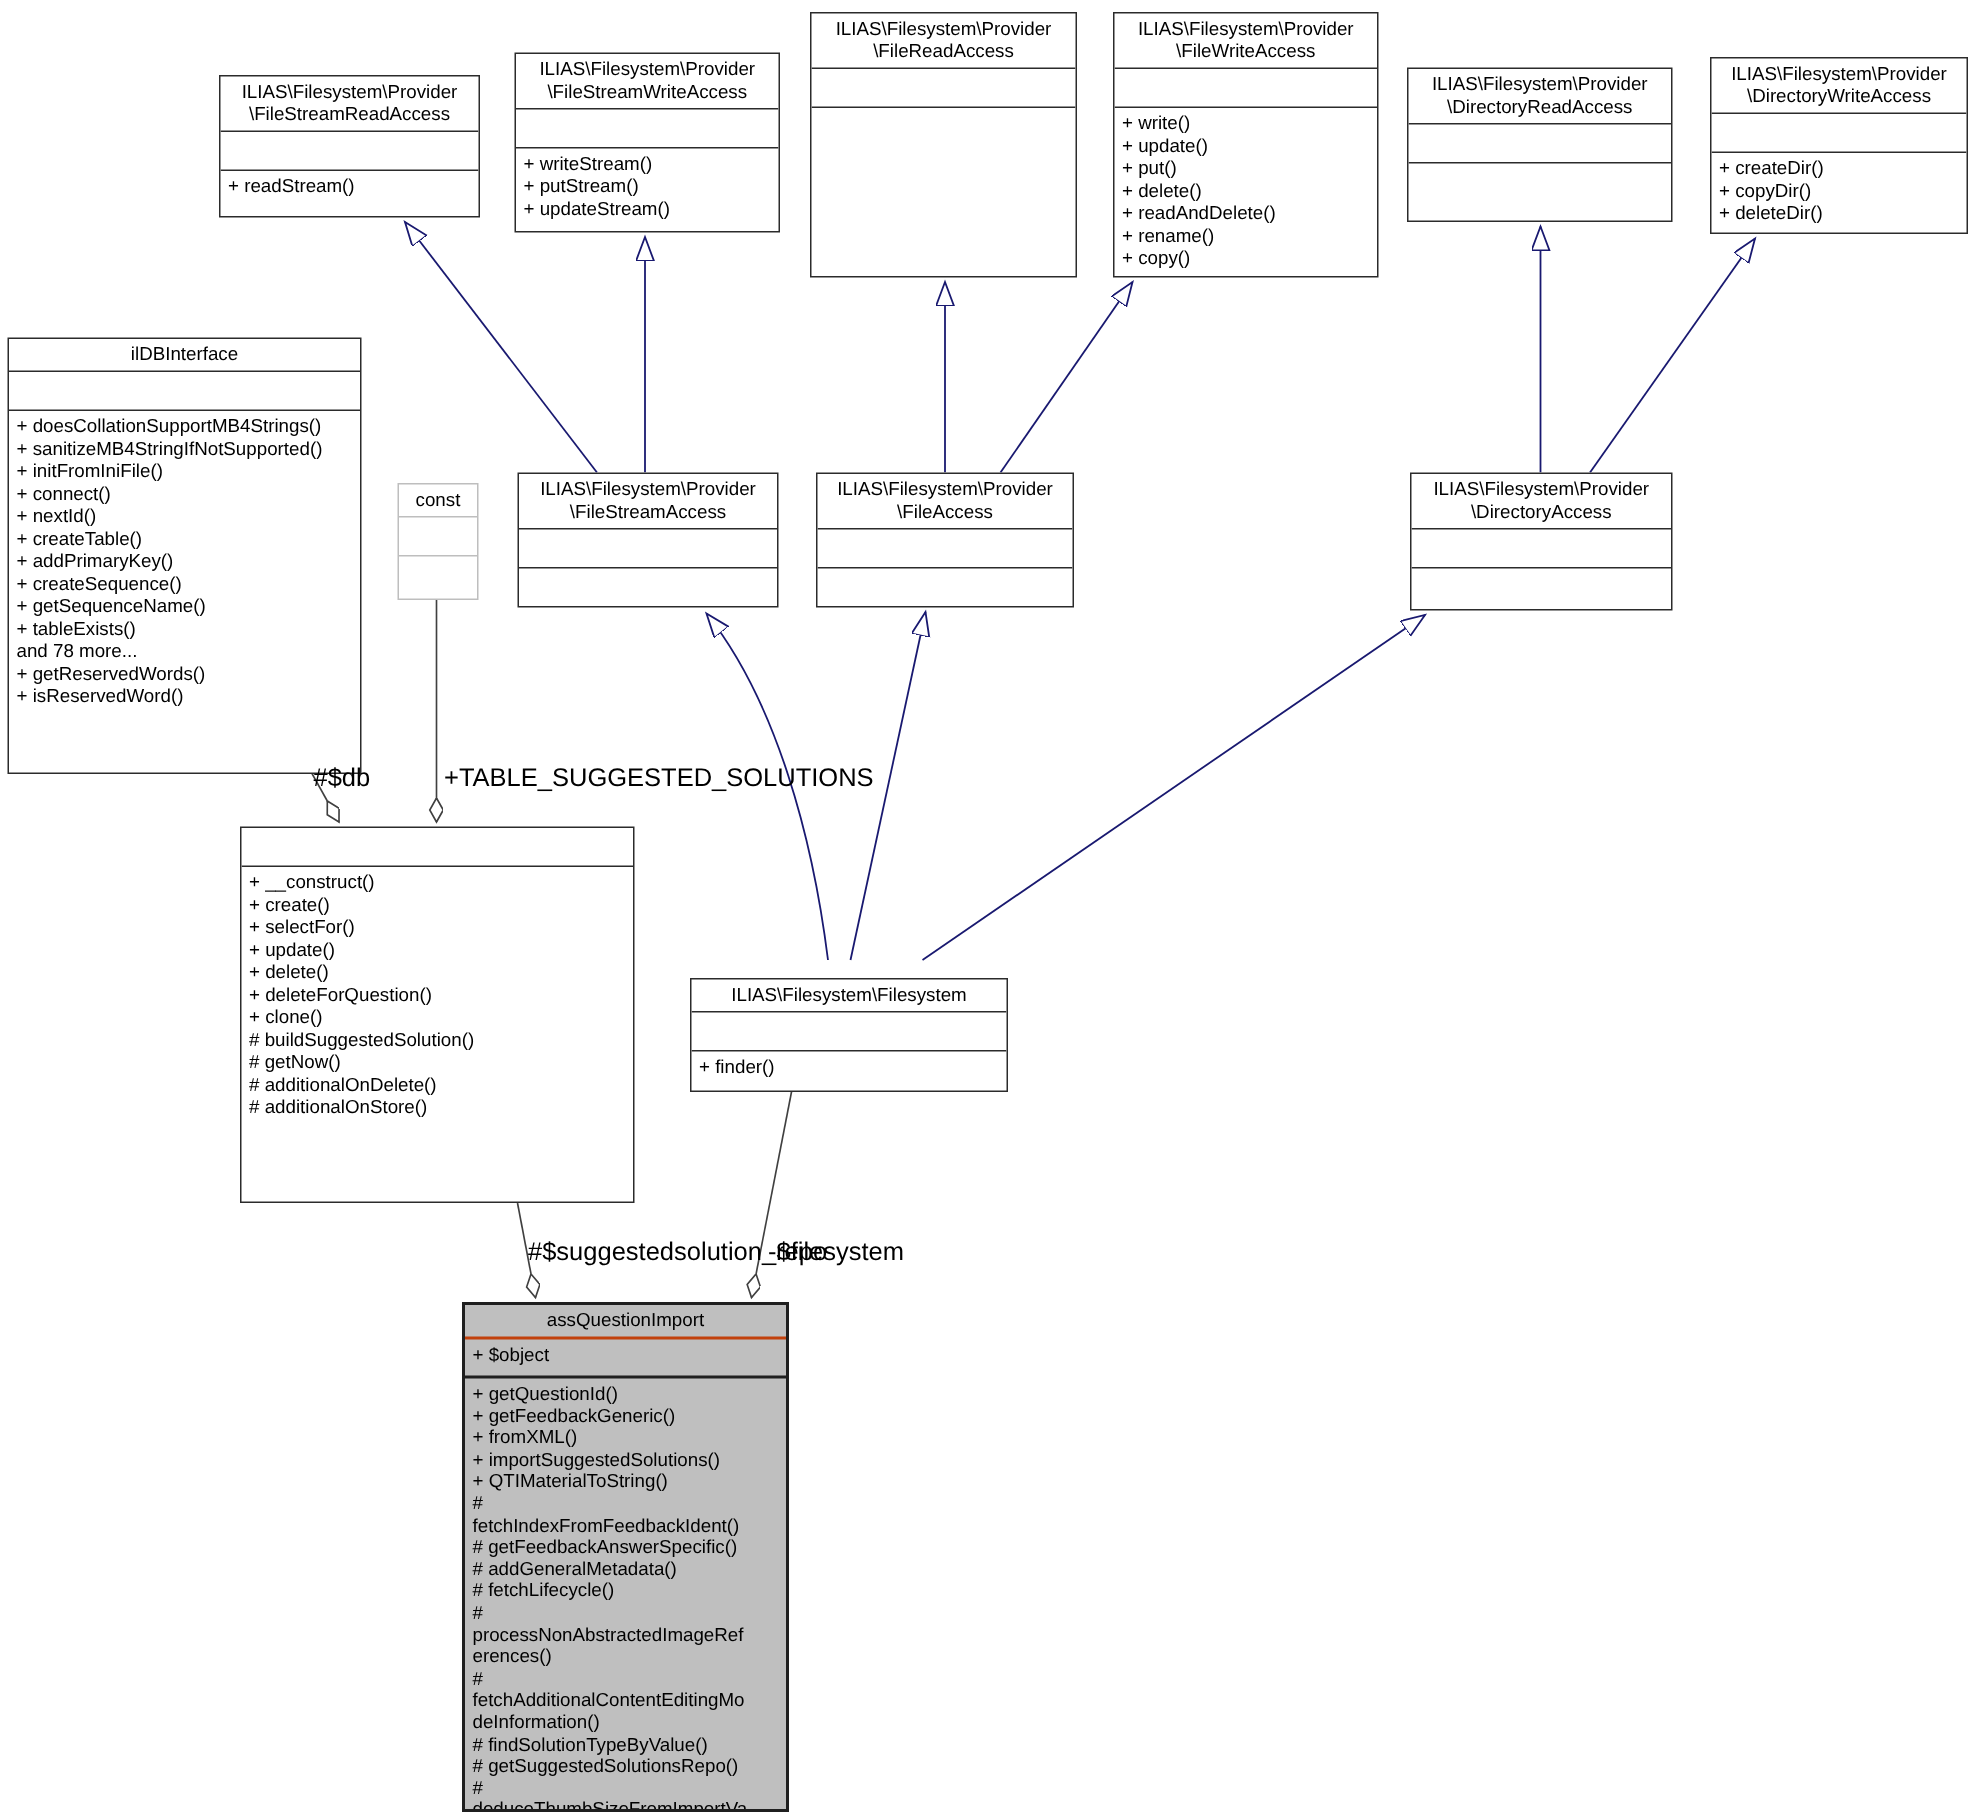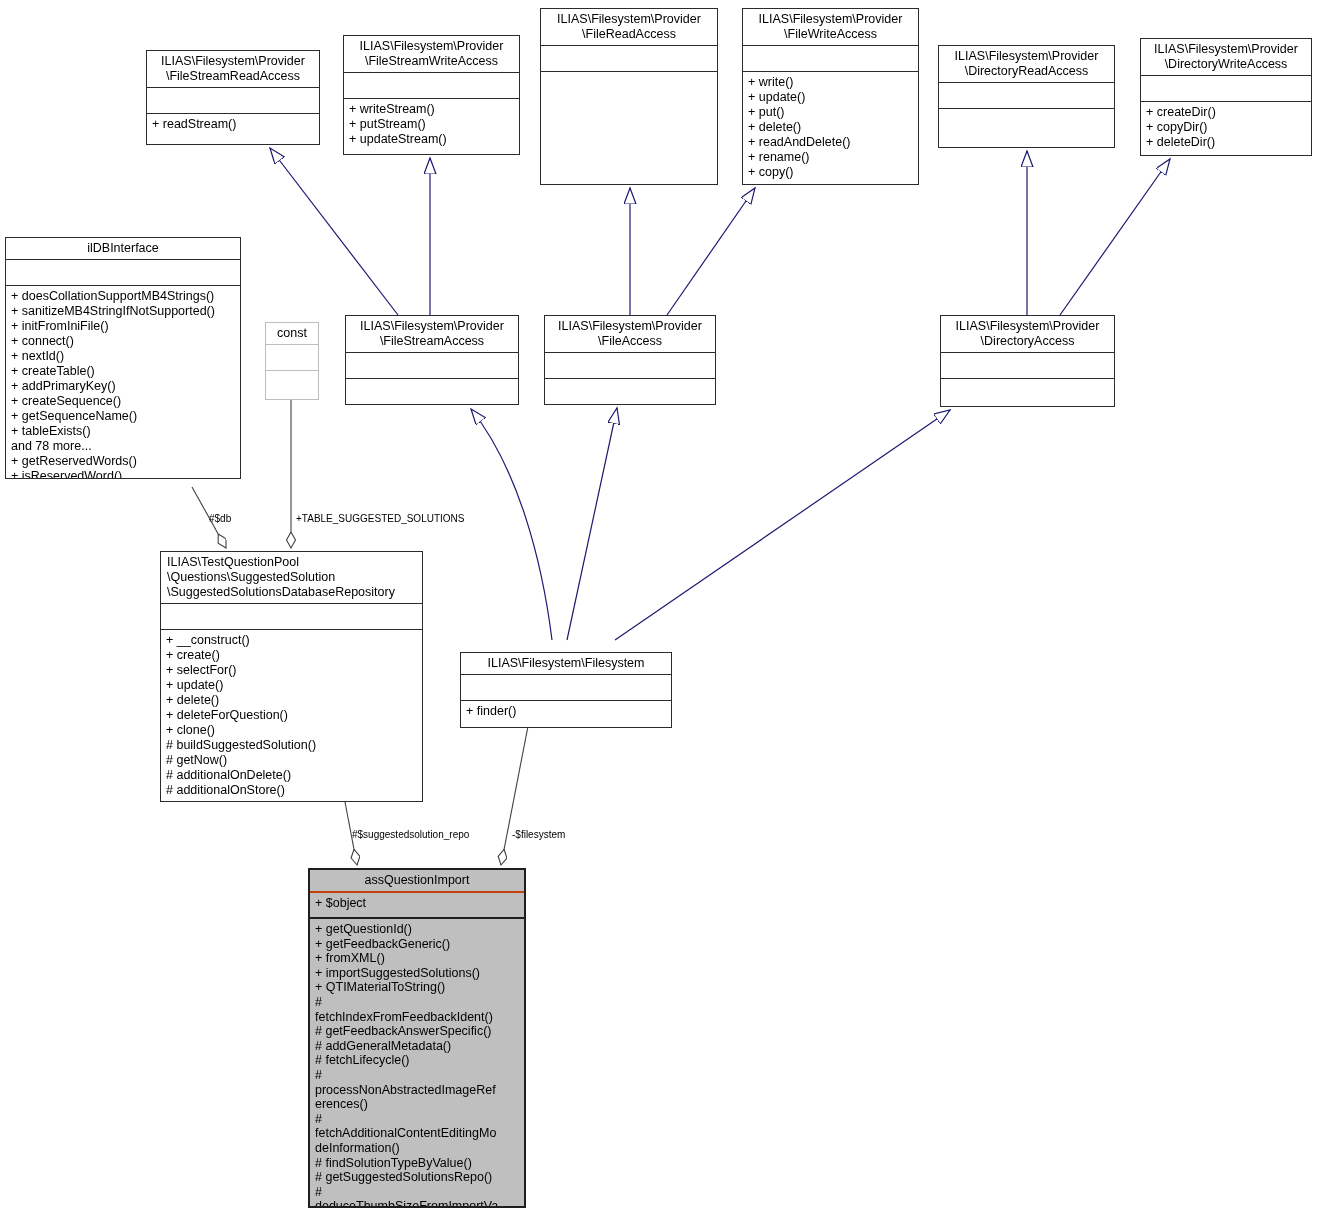--- a/index.html
+++ b/index.html
@@ -44,21 +44,21 @@
   .uml-class.gray { background:#bfbfbf; border:2px solid #1f1f1f; }
   .gray .uml-title { border-bottom:2px solid #c2410c; }
   .gray .uml-comp.attrs { border-bottom:2px solid #1f1f1f; }
   .gray .uml-comp { line-height:14.6px; padding-right:24px; }
   
   .uml-class.const-box { border-color:#bebebe;justify-content:center; }
   .const-box .uml-title { border-bottom:1px solid #bebebe; }
   .const-box .uml-comp.attrs { border-bottom:1px solid #bebebe; }
   .edge-label {
     position:absolute;
-    font-size:10px;
+    font-size:17px;
     line-height:15px;
     white-space:nowrap;
   }
 </style>
 </head>
 <body>
 
 <div id="canvas">
 
   <svg id="edges" width="1319" height="1213" viewBox="0 0 1319 1213" xmlns="http://www.w3.org/2000/svg">
@@ -138,21 +138,21 @@
     <div class="uml-title">ILIAS\Filesystem\Provider
 \DirectoryWriteAccess</div>
     <div class="uml-comp attrs"></div>
     <div class="uml-comp methods">
         <div class="member-line">+ createDir()</div>
         <div class="member-line">+ copyDir()</div>
         <div class="member-line">+ deleteDir()</div>
       </div>
   </div>
 
-  <div class="uml-class" style="left:5px;top:237px;width:236px;height:242px">
+  <div class="uml-class" style="left:5px;top:225px;width:236px;height:291px">
     <div class="uml-title">ilDBInterface</div>
     <div class="uml-comp attrs"></div>
     <div class="uml-comp methods">
         <div class="member-line">+ doesCollationSupportMB4Strings()</div>
         <div class="member-line">+ sanitizeMB4StringIfNotSupported()</div>
         <div class="member-line">+ initFromIniFile()</div>
         <div class="member-line">+ connect()</div>
         <div class="member-line">+ nextId()</div>
         <div class="member-line">+ createTable()</div>
         <div class="member-line">+ addPrimaryKey()</div>
@@ -186,23 +186,20 @@
   </div>
 
   <div class="uml-class" style="left:940px;top:315px;width:175px;height:92px">
     <div class="uml-title">ILIAS\Filesystem\Provider
 \DirectoryAccess</div>
     <div class="uml-comp attrs"></div>
     <div class="uml-comp methods"></div>
   </div>
 
   <div class="uml-class" style="left:160px;top:551px;width:263px;height:251px">
-    <div class="uml-title left">ILIAS\TestQuestionPool
-\Questions\SuggestedSolution
-\SuggestedSolutionsDatabaseRepository</div>
     <div class="uml-comp attrs"></div>
     <div class="uml-comp methods">
         <div class="member-line">+ __construct()</div>
         <div class="member-line">+ create()</div>
         <div class="member-line">+ selectFor()</div>
         <div class="member-line">+ update()</div>
         <div class="member-line">+ delete()</div>
         <div class="member-line">+ deleteForQuestion()</div>
         <div class="member-line">+ clone()</div>
         <div class="member-line"># buildSuggestedSolution()</div>

